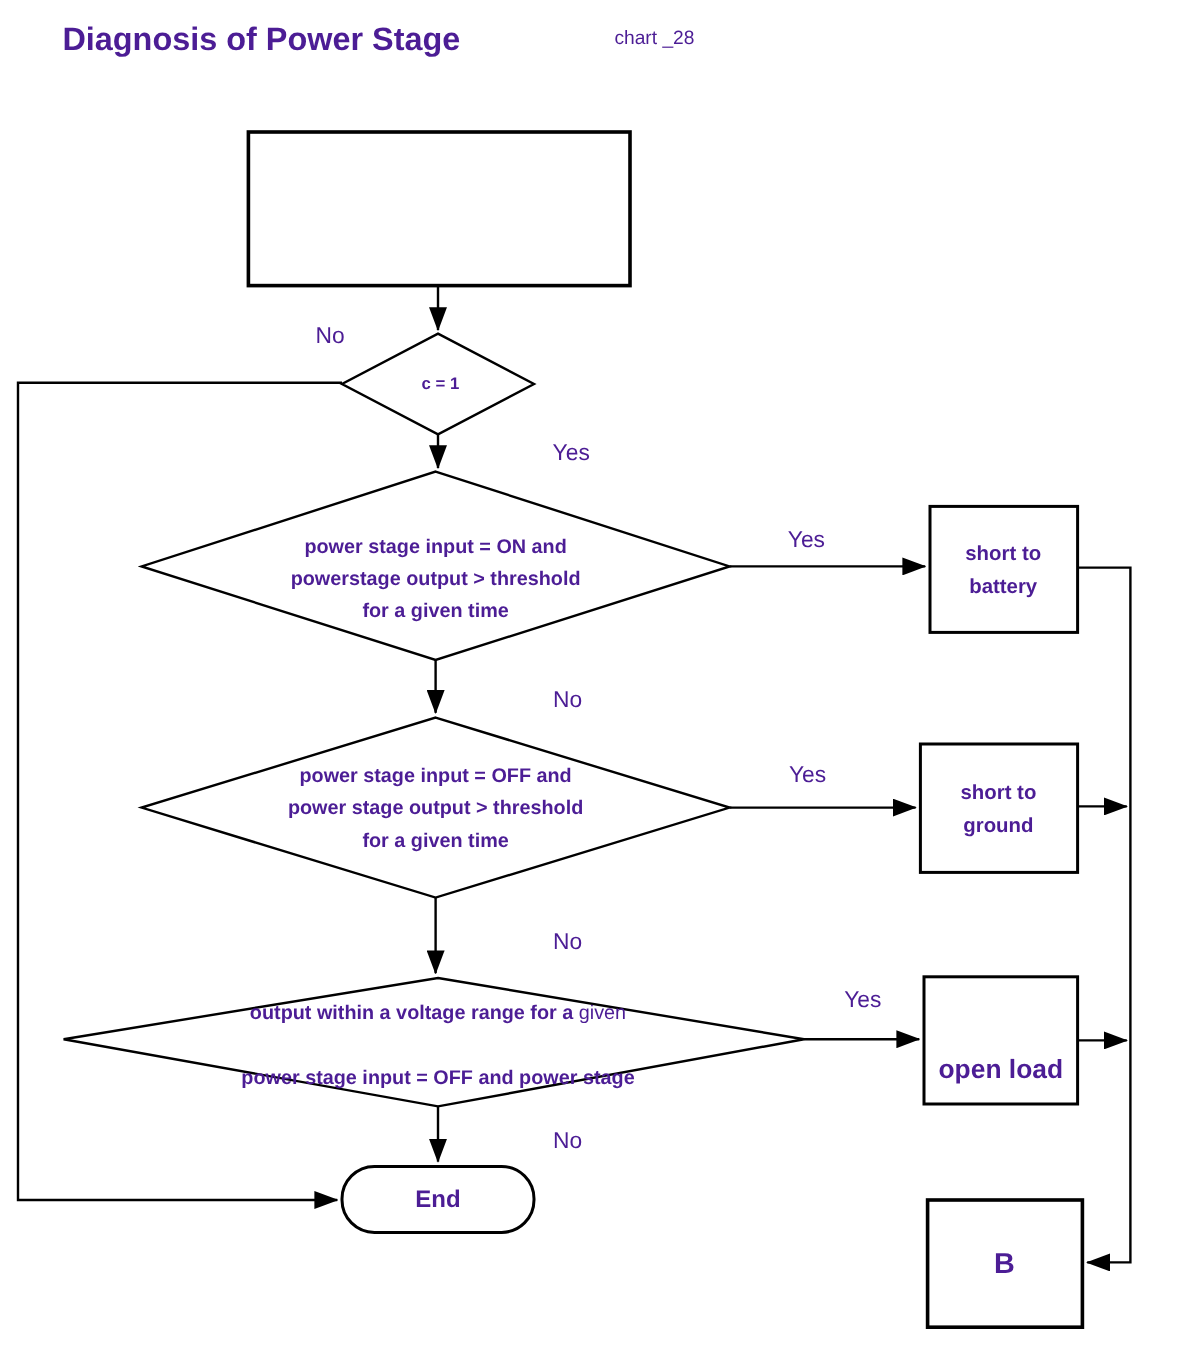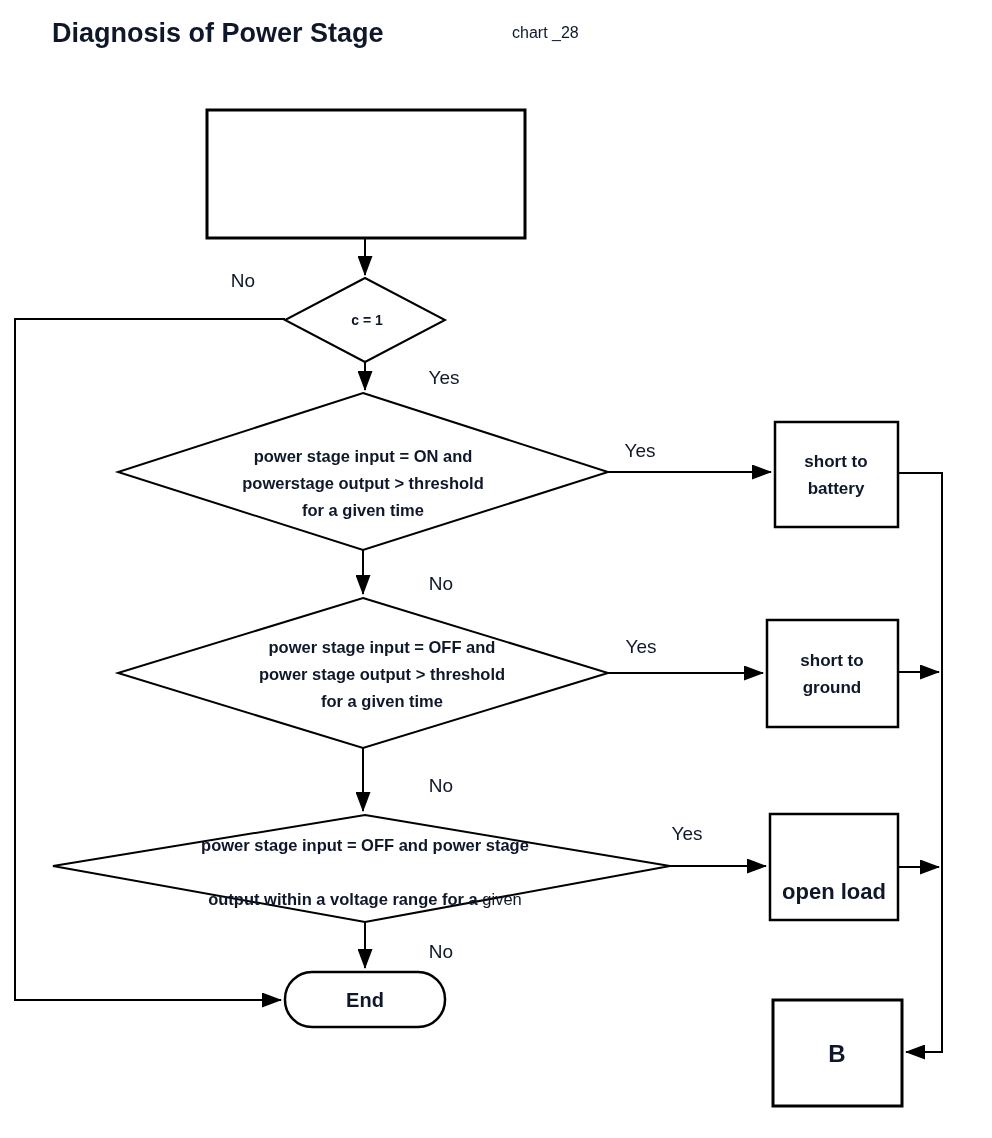--- a/index.html
+++ b/index.html
@@ -1,34 +1,34 @@
 <!DOCTYPE html>
 <html><head>
 <meta charset="utf-8">
 <style>
   html,body{margin:0;padding:0;background:#ffffff;}
   .stage{
     position:relative;width:992px;height:1138px;background:#ffffff;
-    font-family:"Liberation Sans",sans-serif;color:#0f172a;overflow:hidden;
+    font-family:"Liberation Sans",sans-serif;color:#4c1d95;overflow:hidden;
   }
   .stage svg{position:absolute;left:0;top:0;}
   .page-title{
     position:absolute;left:52px;top:18px;font-size:27px;font-weight:bold;
     letter-spacing:0;white-space:nowrap;
   }
   .chart-label{position:absolute;left:512px;top:24px;font-size:16px;white-space:nowrap;}
   .node-text{
     position:absolute;transform:translate(-50%,-50%);text-align:center;
     font-weight:bold;font-size:16.5px;line-height:27px;white-space:pre-line;
   }
   .proc-text{line-height:29px;}
   .big-var{font-size:23px;font-weight:bold;}
   .edge-label{
     position:absolute;transform:translate(-50%,-50%);font-size:19px;
-    font-weight:normal;white-space:nowrap;
+    font-weight:normal;white-space:nowrap;margin-left:32px;
   }
   .b-text{font-size:24px;}
   .reg{font-weight:normal;}
 </style>
 </head>
 <body>
 
 <div class="stage">
 
   <svg width="992" height="1138" viewBox="0 0 992 1138">
@@ -70,27 +70,27 @@
   <div class="page-title">Diagnosis of Power Stage</div>
   <div class="chart-label">chart _28</div>
 
 
   <div class="node-text" style="left:367px;top:320px;font-size:14px;">c = 1</div>
 
   <div class="node-text" style="left:363px;top:483px;">power stage input = ON and
 powerstage output &gt; threshold
 for a given time</div>
 
-  <div class="node-text" style="left:382px;top:674px;">power stage input = OFF and
+  <div class="node-text" style="left:363px;top:674px;">power stage input = OFF and
 power stage output &gt; threshold
 for a given time</div>
 
   <div class="node-text" style="left:365px;top:872px;">
+    <div><span>output within a voltage range for a </span><span class="reg">given</span></div>
     <div>power stage input = OFF and power stage</div>
-    <div><span>output within a voltage range for a </span><span class="reg">given</span></div>
   </div>
 
   <div class="node-text" style="left:836px;top:475px;font-size:17px;">short to
 battery</div>
   <div class="node-text" style="left:832px;top:674px;font-size:17px;">short to
 ground</div>
   <div class="node-text" style="left:834px;top:867px;font-size:22px;margin-top:24px;">open load</div>
   <div class="node-text" style="left:365px;top:1000px;font-size:20px;">End</div>
   <div class="node-text b-text" style="left:837px;top:1053px;">B</div>
 

